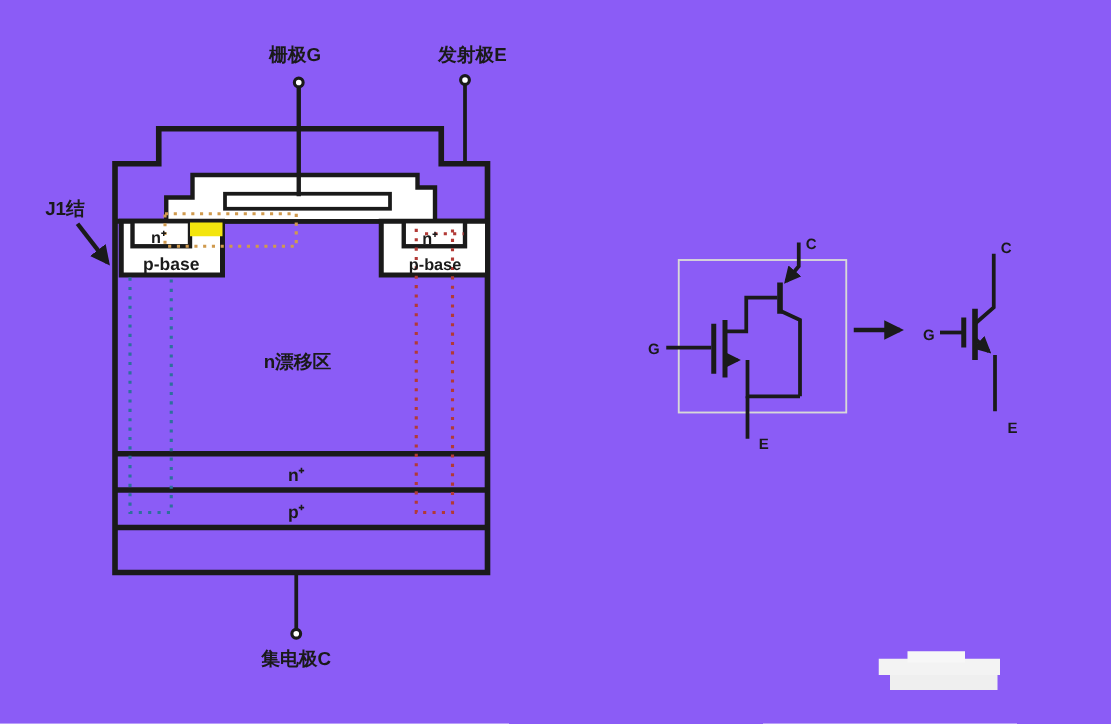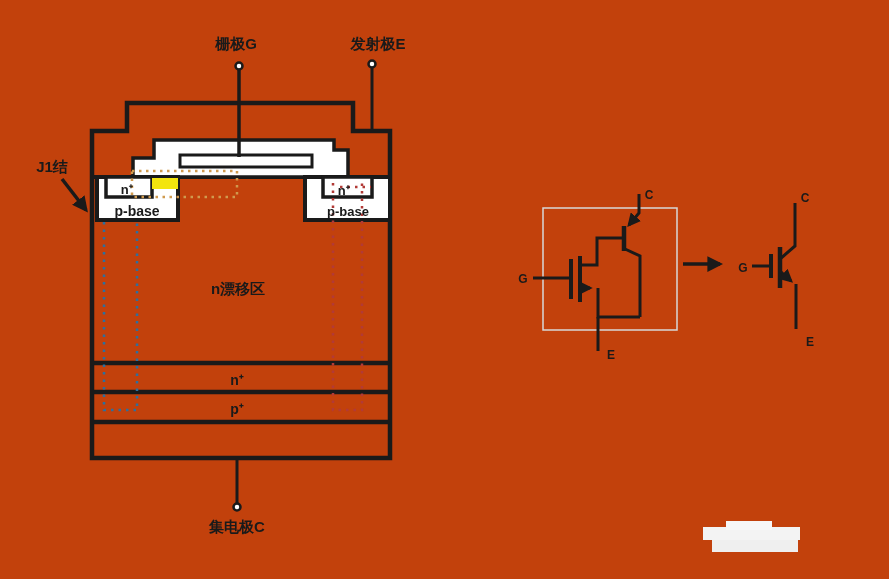--- a/index.html
+++ b/index.html
@@ -1,16 +1,16 @@
 <!DOCTYPE html>
 <html><head>
 <meta charset="utf-8">
 <style>
   html,body { margin:0; padding:0; background:#ffffff; }
-  .stage { position:relative; width:889px; height:579px; background:#c2410c; overflow:hidden;
+  .stage { position:relative; width:889px; height:579px; background:#8b5cf6; overflow:hidden;
            font-family:"Liberation Sans", sans-serif; }
   svg { position:absolute; left:0; top:0; }
   .t15 { font:bold 15px "Liberation Sans", sans-serif; fill:#1a1a1a; }
   .t14 { font:bold 14px "Liberation Sans", sans-serif; fill:#1a1a1a; }
   .t13 { font:bold 13px "Liberation Sans", sans-serif; fill:#1a1a1a; }
   .t12 { font:bold 12px "Liberation Sans", sans-serif; fill:#1a1a1a; }
   .ln  { stroke:#1a1a1a; fill:none; }
   .wfill { fill:#ffffff; }
 </style>
 </head>

